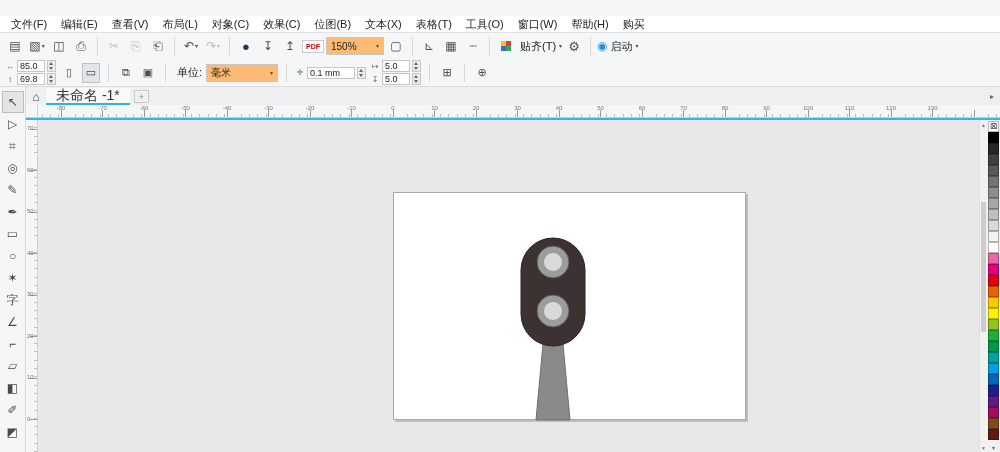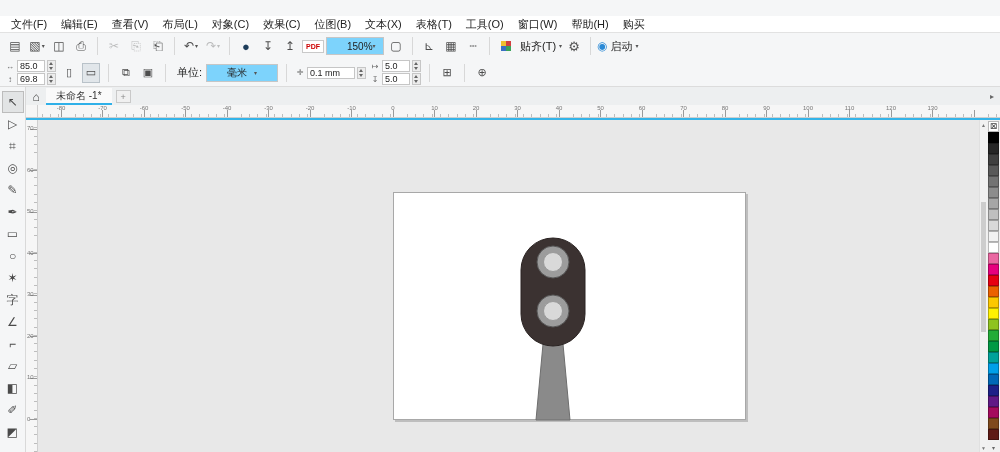--- a/index.html
+++ b/index.html
@@ -17,21 +17,21 @@
   
   .menubar{position:absolute;top:16px;left:0;width:100%;height:17px;background:#fff;border-bottom:1px solid #e2e2e2;display:flex;align-items:center;padding-left:4px}
   .menu-item{padding:0 7px;font-size:11px;color:#222;white-space:nowrap}
 
   
   .toolbar{position:absolute;top:33px;left:0;width:100%;height:26px;background:#f5f6f7;display:flex;align-items:center;padding-left:5px;gap:2px}
   .tbtn{display:inline-flex;align-items:center;justify-content:center;min-width:20px;height:20px;border:none;background:transparent;font-size:12px;color:#4d4d4d;gap:1px;cursor:default}
   .tbtn.disabled{opacity:.35}
   .caret{font-size:6px;color:#555;line-height:1}
   .sep{width:1px;height:18px;background:#d8d8d8;margin:0 4px;flex:0 0 auto}
-  .combo{display:inline-flex;align-items:center;justify-content:space-between;border:1px solid #c6c6c6;background:#7dd3fc;height:18px;padding:0 20px;font-size:10px;color:#222}
+  .combo{display:inline-flex;align-items:center;justify-content:space-between;border:1px solid #c6c6c6;background:#fdba74;height:18px;padding:0 4px;font-size:10px;color:#222}
   .zoom-combo{width:58px}
   .pdf{font-size:7px;font-weight:bold;color:#c00;border:1px solid #c9c9c9;background:#fff;padding:2px 3px}
   .search-glyph{color:#1d3c5a;font-size:13px}
   .quadgrid{width:10px;height:10px;background:conic-gradient(#d34040 0 25%,#3aa35a 0 50%,#3a6fc4 0 75%,#f0c030 0)}
   .launch-glyph{color:#2b8ad6}
   .snap-label,.launch-label{font-size:11px;color:#222;margin:0 2px}
   .gear{font-size:13px;color:#555}
 
   
   .propbar{position:absolute;top:59px;left:0;width:100%;height:28px;background:#f5f6f7;border-bottom:1px solid #dcdcdc;display:flex;align-items:center;padding-left:5px;gap:4px}
@@ -47,21 +47,21 @@
   .spin .dn::after{border-top:3px solid #666}
   .pbtn{display:inline-flex;align-items:center;justify-content:center;min-width:18px;height:20px;border:none;background:transparent;font-size:11px;color:#4d4d4d}
   .pbtn.active{background:#e1e6ea;border:1px solid #b9c2c9}
   .plabel{font-size:11px;color:#222;margin-left:3px}
   .units-combo{width:72px;height:18px}
   .nudge-val{width:48px}
 
   
   .tabbar{position:absolute;left:26px;top:87px;right:0;height:18px;background:#edeff0;display:flex;align-items:flex-end;border-bottom:0}
   .home{width:20px;height:17px;display:flex;align-items:center;justify-content:center;font-size:12px;color:#3c3c3c}
-  .tab{height:17px;display:flex;align-items:center;padding:0 10px;background:#fafafa;border-bottom:2px solid #2fb0e8;font-size:10px;color:#333;white-space:nowrap}
+  .tab{height:17px;display:flex;align-items:center;padding:0 10px;background:#fafafa;border-bottom:2px solid #2fb0e8;font-size:14px;color:#333;white-space:nowrap}
   .newtab{width:15px;height:13px;margin:0 0 2px 4px;display:flex;align-items:center;justify-content:center;border:1px solid #c9c9c9;background:#f0f0f0;color:#8a8a8a;font-size:9px}
   .tabscroll{margin-left:auto;margin-right:6px;font-size:8px;color:#666;align-self:center}
 
   
   .hruler{position:absolute;left:26px;top:105px;right:0;height:13px;background:#f6f6f6;border-bottom:1px solid #cfcfcf;overflow:hidden}
   .hruler::before{content:"";position:absolute;left:0;right:0;bottom:0;height:7px;background:repeating-linear-gradient(90deg,transparent 0 34.5px,#9a9a9a 34.5px 35.5px,transparent 35.5px 41.5px)}
   .hruler::after{content:"";position:absolute;left:0;right:0;bottom:0;height:3px;background:repeating-linear-gradient(90deg,transparent 0 7.3px,#bdbdbd 7.3px 8.3px)}
   .corner{position:absolute;left:0;top:0;width:12px;height:13px;background:#f6f6f6;border-right:1px solid #cfcfcf;z-index:2}
   .hlabels{position:absolute;inset:0}
   .hlabel{position:absolute;top:0;font-size:6px;color:#777;transform:translateX(-50%);left:calc(35px + var(--i)*41.5px)}

